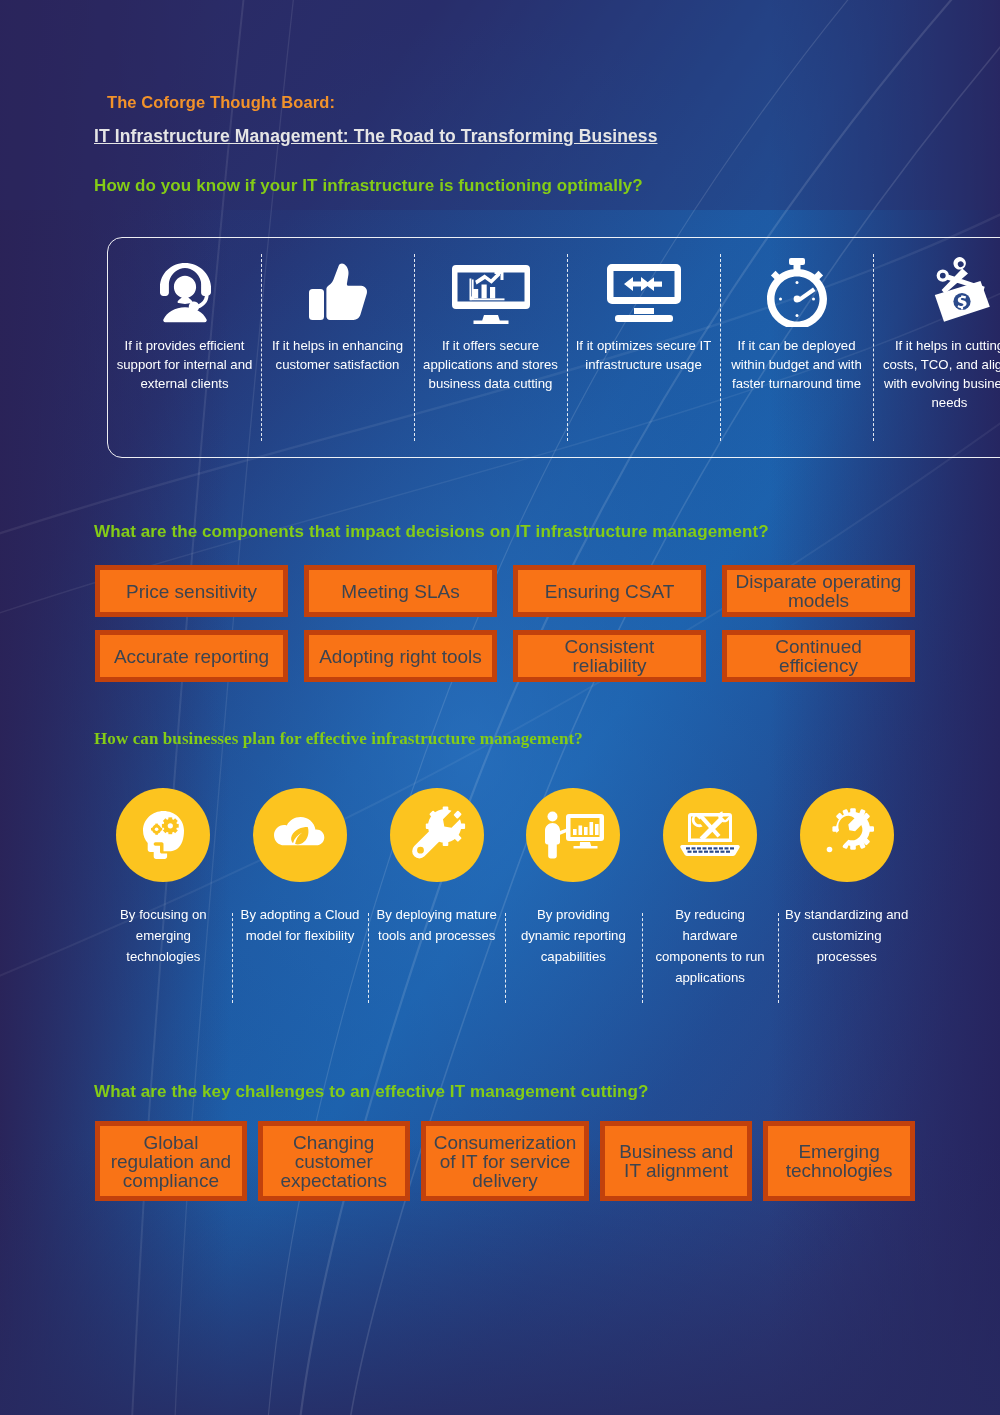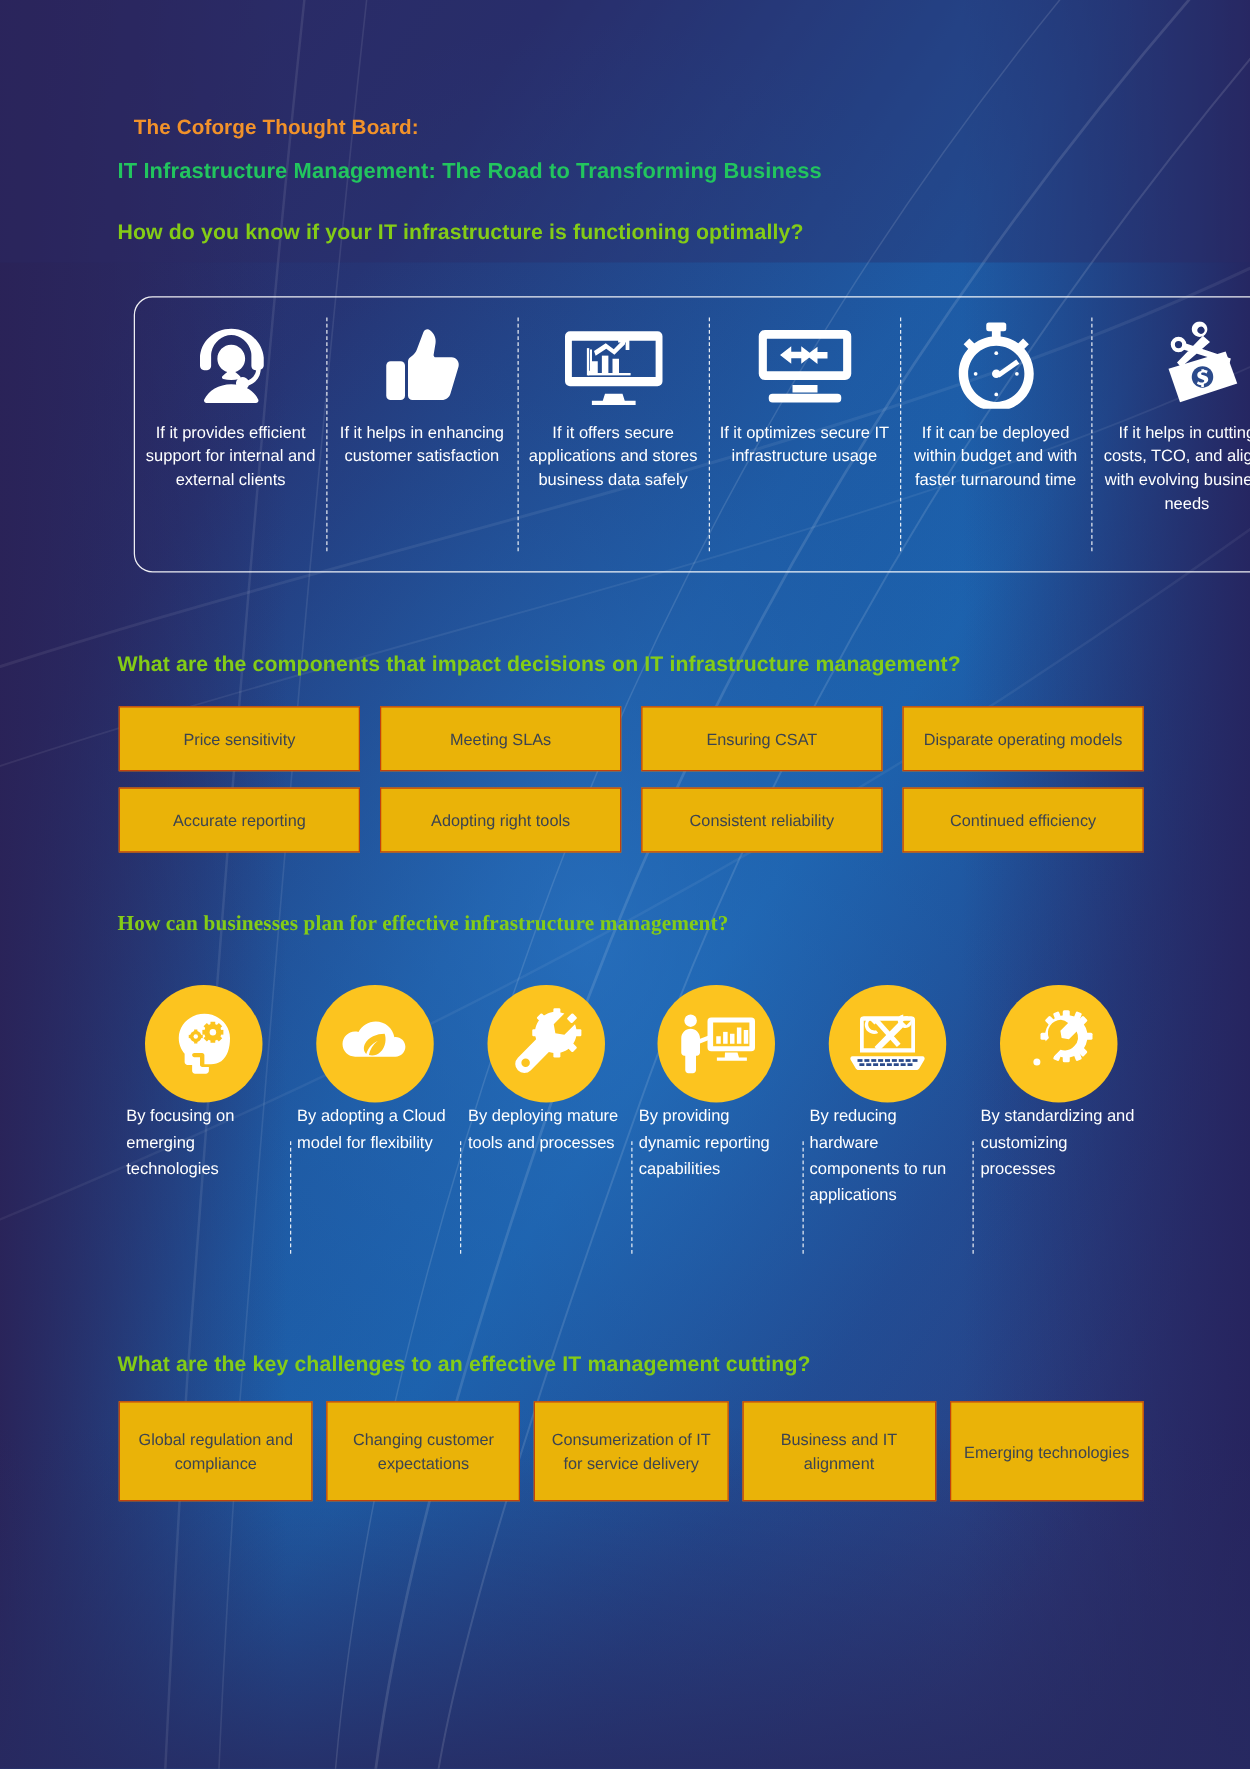--- a/index.html
+++ b/index.html
@@ -18,22 +18,23 @@
 
   
   .kicker {
     position:absolute; left:94px; top:93px;
     font-size:16.5px; font-weight:bold; color:#f2922a;
     letter-spacing:.1px;
     margin-left:13px;
   }
   .title {
     position:absolute; left:94px; top:126px;
-    font-size:17.5px; font-weight:bold; color:#22c55e;
+    font-size:17.5px; font-weight:bold; color:#e5e5e5;
     letter-spacing:.1px;
+    text-decoration:underline;
   }
   .q {
     position:absolute; left:94px;
     font-size:17px; font-weight:bold; color:#84cc16;
     letter-spacing:.1px;
   }
   #q1 { top:176px; }
   #q2 { top:522px; }
   #q3 { top:729px;font-family:Liberation Serif, serif; }
   #q4 { top:1082px; }
@@ -71,26 +72,26 @@
     grid-auto-rows:52px;
     gap:13px 16px;
   }
   #grid4 {
     left:95px; top:1121px; width:820px;
     grid-template-columns:repeat(5,1fr);
     grid-auto-rows:80px;
     gap:0 11px;
   }
   .chip {
-    background:#eab308;
-    border:1px solid #c2410c;
+    background:#f97316;
+    border:5px solid #c2410c;
     display:flex; align-items:center; justify-content:center;
     text-align:center;
     color:#3c4450;
-    font-size:13px; line-height:19px;
+    font-size:19px; line-height:19px;
     padding:4px 8px;
   }
 
   
   #row3 {
     position:absolute; left:95px; top:788px; width:820px; height:225px;
     display:flex;
   }
   .c3cell {
     flex:1 1 0;
@@ -100,21 +101,22 @@
   .c3cell + .c3cell::before {
     content:""; position:absolute; left:0; top:125px; bottom:10px; width:0;
     border-left:1.6px dashed rgba(255,255,255,.88);
   }
   .circle {
     width:94px; height:94px; border-radius:50%;
     background:#fcc41f;
     display:flex; align-items:center; justify-content:center;
   }
   .c3txt {
-    font-size:13.2px; line-height:21px; color:#ffffff; 
+    margin-top:22px;
+    font-size:13.2px; line-height:21px; color:#ffffff; text-align:center;
     padding:0 6px;
   }
 </style>
 </head>
 <body>
 
 <svg id="bg" width="1000" height="1415" viewBox="0 0 1000 1415" aria-hidden="true">
   <defs>
     <linearGradient id="gMain" x1="0" y1="0" x2="1" y2="1">
       <stop offset="0" stop-color="#2b2a63"></stop>
@@ -209,21 +211,21 @@
             <rect x="22" y="30" width="5.2" height="9.4"></rect>
             <rect x="30.5" y="25.5" width="5.2" height="13.9"></rect>
             <rect x="39" y="28" width="5.2" height="11.4"></rect>
             <rect x="19.5" y="39.4" width="34" height="1.9"></rect>
             <rect x="18.5" y="19.5" width="1.9" height="21.8"></rect>
             <path d="M25.5 25.5 34 20l6.5 4.8 8.5-8.4v-3.5h-1.8L40 20.3l-6.4-4.7-9.4 6.1 1.3 3.8z"></path>
             <path d="M43.5 12h9v9h-3v-6h-6z"></path>
           </g>
         </svg>
       </div>
-      <div class="c1txt">If it offers secure applications and stores business data safely</div>
+      <div class="c1txt">If it offers secure applications and stores business data cutting</div>
     </div>
 
     <div class="c1cell">
       <div class="c1icon">
         <svg width="80" height="66" viewBox="0 0 80 66" fill="#fff">
           <path d="M8 5h64a5 5 0 0 1 5 5v30a5 5 0 0 1-5 5H8a5 5 0 0 1-5-5V10a5 5 0 0 1 5-5zm1.5 7v26h61V12h-61z"></path>
           <circle cx="71" cy="41.5" r="1.9"></circle>
           <path d="M30 49h20v6H30z"></path>
           <path d="M14 56h52a3 3 0 0 1 3 3v1a3 3 0 0 1-3 3H14a3 3 0 0 1-3-3v-1a3 3 0 0 1 3-3z"></path>
           <path d="M22 25 31 18v4.4h8V18l9 7-9 7v-4.4h-8V32l-9-7z" transform="translate(-2,0)"></path>

